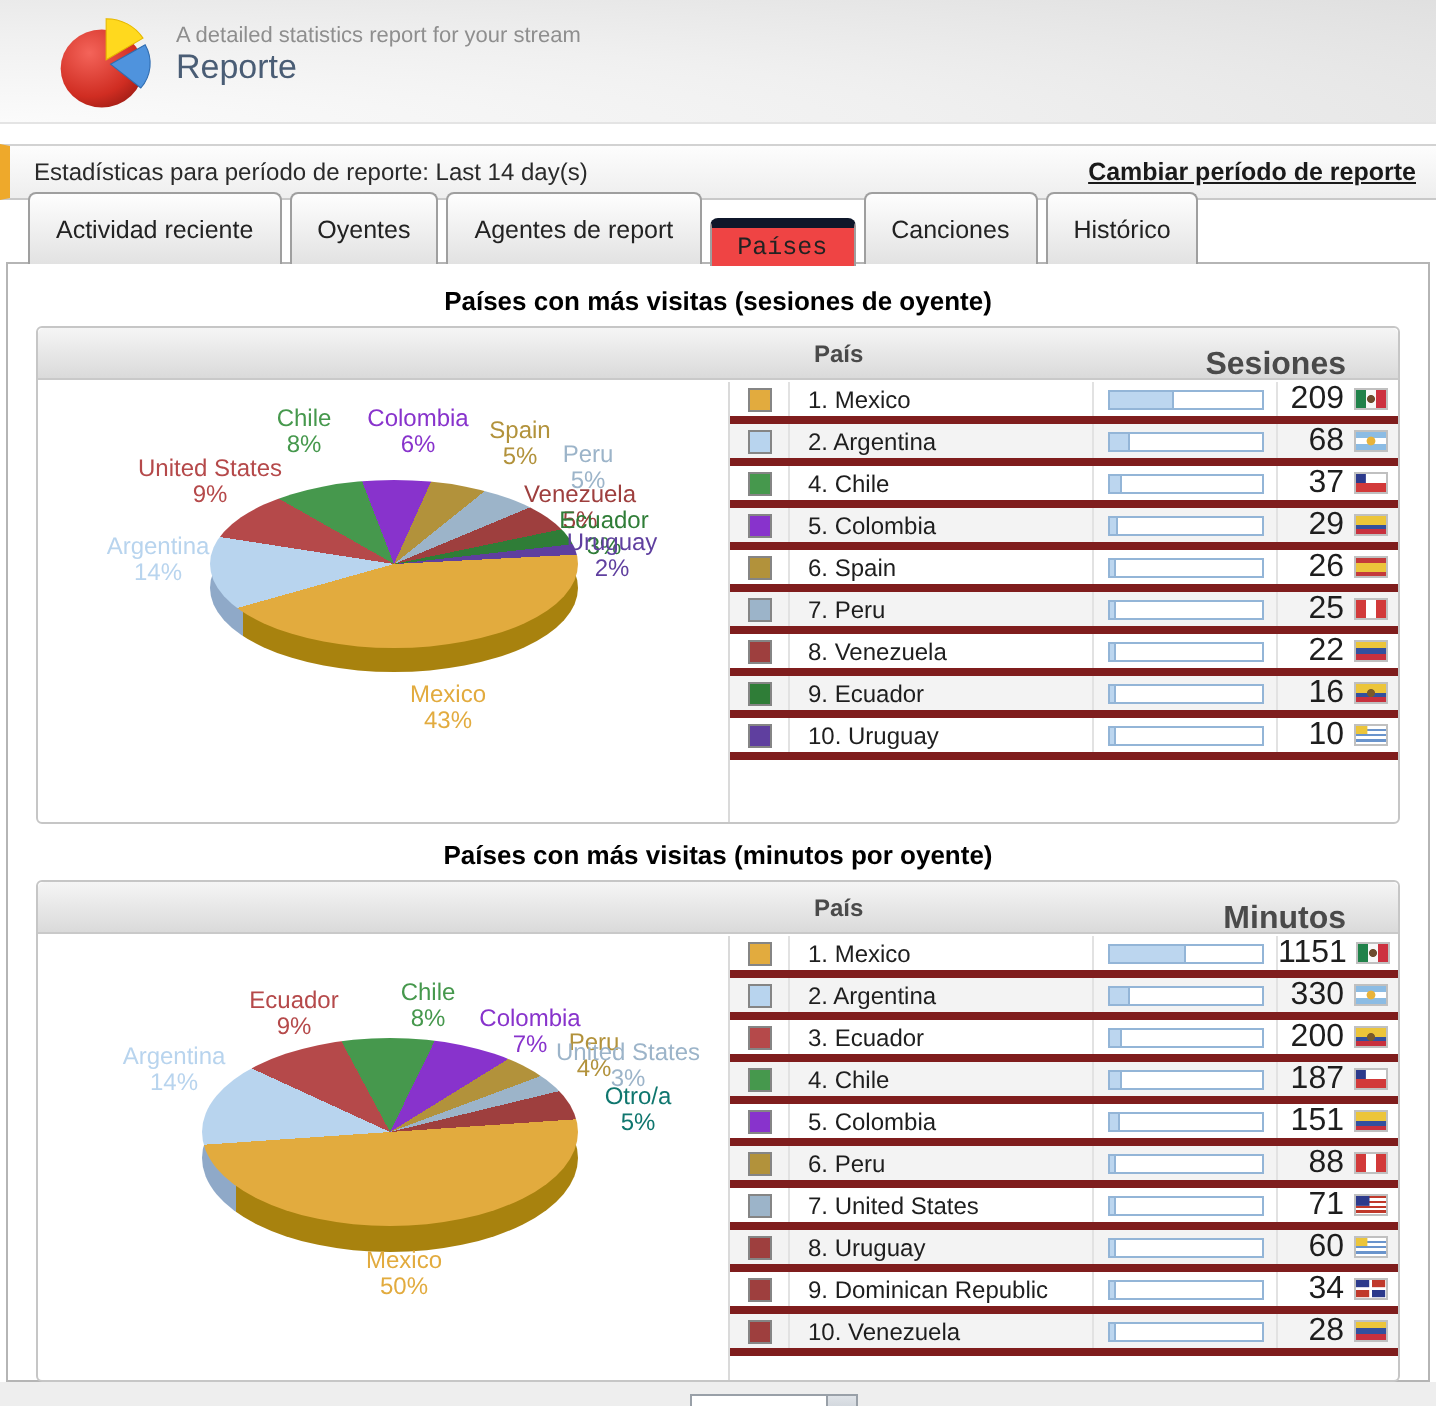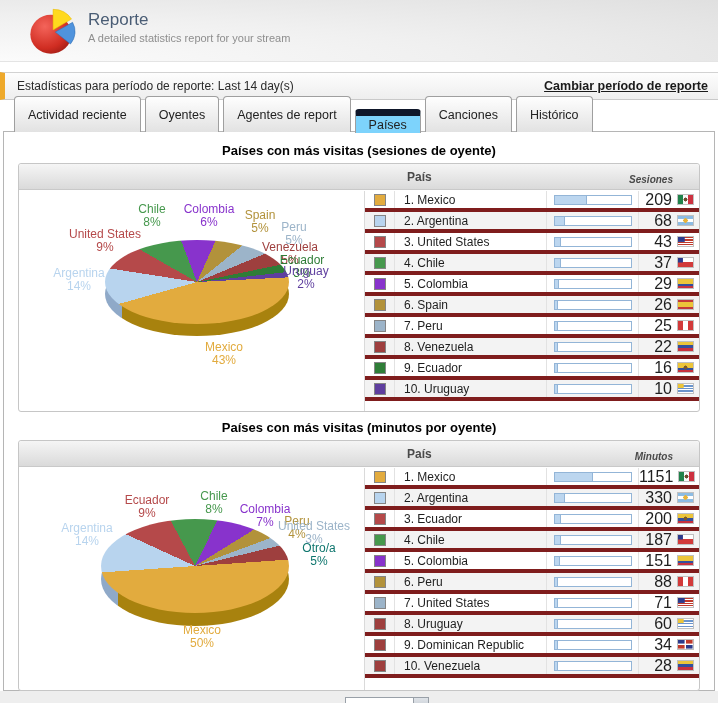--- a/index.html
+++ b/index.html
@@ -22,38 +22,38 @@
     border-top:1px solid #d2d2d2; border-bottom:1px solid #c9c9c9; border-left:5px solid #eea92b;
     display:flex; justify-content:space-between; align-items:center; padding:0 10px 0 12px; }
   #period-text { font-size:12px; color:#2a2a2a; }
   #period-link { font-size:12.5px; font-weight:bold; color:#1a1a1a; text-decoration:underline; cursor:pointer; }
 
   
   #tabs { position:absolute; left:14px; top:108px; height:24px; display:flex; align-items:flex-end; z-index:5; }
   .tab { height:36px; padding:0 13px; margin-right:4px; display:flex; align-items:center;
     border:1px solid #9f9f9f; border-bottom:none; border-radius:4px 4px 0 0;
     background:linear-gradient(180deg,#fefefe,#e2e2e2); font-size:12.5px; color:#222; cursor:pointer; }
-  .tab.active { height:24px; margin-bottom:-1px; background:#7dd3fc; border-top:7px solid #0f172a; font-weight:normal; }
+  .tab.active { height:24px; margin-bottom:-1px; background:#ef4444; border-top:5px solid #0f172a; font-weight:normal;font-family:Liberation Mono, monospace; }
 
   
   #container { position:absolute; left:3px; top:131px; width:712px; height:560px;
     border:1px solid #b5b5b5; background:#fff; }
 
   .panel-title { position:absolute; left:0; width:100%; text-align:center; font-size:13px; font-weight:bold; color:#000; }
   #panel-title-0 { top:11px; }
   #panel-title-1 { top:288px; }
 
   .panel { position:absolute; left:14px; width:682px; border:1px solid #c6c6c6; border-radius:3px; background:#fff; }
   #panel-0 { top:31px;  height:249px; }
   #panel-1 { top:308px; height:251px; }
 
   .panel-header { position:relative; height:26px; border-bottom:1px solid #c9c9c9;
     background:linear-gradient(180deg,#f5f5f5,#dadada); border-radius:3px 3px 0 0; }
   .col-country { position:absolute; left:388px; top:6px; font-size:12px; font-weight:bold; color:#4a4a4a; }
-  .col-value   { position:absolute; right:26px; top:10px; font-size:10px; font-weight:bold; color:#4a4a4a;font-style:italic; }
+  .col-value   { position:absolute; right:26px; top:10px; font-size:16px; font-weight:bold; color:#4a4a4a; }
 
   .panel-body { position:absolute; left:0; top:27px; right:0; bottom:0; }
 
   
   .chart-zone { position:absolute; left:0; top:0; width:345px; height:100%; overflow:hidden; }
   .pie-top  { position:absolute; border-radius:50%; }
   .pie-side { position:absolute; border-radius:50%; }
   .pie-label { position:absolute; transform:translateX(-50%); text-align:center; font-size:12px; line-height:13px; white-space:nowrap; }
 
   
@@ -112,22 +112,22 @@
           <stop offset="0%" stop-color="#f4645a"></stop>
             <stop offset="70%" stop-color="#d02d22"></stop>
             <stop offset="100%" stop-color="#9e1c14"></stop>
         </radialGradient>
       </defs>
       <ellipse cx="23" cy="27" rx="19" ry="18" fill="url(#rg)"></ellipse>
       <path d="M25 23 L25 4 A20 19 0 0 1 42 13 Z" fill="#ffd91e" stroke="#e6b800" stroke-width="0.5"></path>
       <path d="M27 25 L43 16 A19 18 0 0 1 41 36 Z" fill="#4f93dd" stroke="#2f6cb0" stroke-width="0.5"></path>
     </svg>
     <div id="header-titles">
+      <div id="app-subtitle">A detailed statistics report for your stream</div>
       <div id="app-title">Reporte</div>
-      <div id="app-subtitle">A detailed statistics report for your stream</div>
     </div>
   </div>
 
   <div id="period-bar">
     <span id="period-text">Estadísticas para período de reporte: Last 14 day(s)</span>
     <a id="period-link">Cambiar período de reporte</a>
   </div>
 
   <div id="tabs">
       <div class="tab">Actividad reciente</div>
@@ -218,35 +218,20 @@
                     <div class="bar-fill" style="width: 14%;"></div>
                   </div>
                 </div>
                 <div class="cell-value">68</div>
                 <div class="cell-flag">
                   <span class="flag ar"></span>
                 </div>
               </div>
               <div class="row">
                 <div class="cell-swatch">
-                  <span class="swatch" style="background: rgb(181, 73, 74);"></span>
-                </div>
-                <div class="cell-name">3. United States</div>
-                <div class="cell-bar">
-                  <div class="bar">
-                    <div class="bar-fill" style="width: 9%;"></div>
-                  </div>
-                </div>
-                <div class="cell-value">43</div>
-                <div class="cell-flag">
-                  <span class="flag us"></span>
-                </div>
-              </div>
-              <div class="row">
-                <div class="cell-swatch">
                   <span class="swatch" style="background: rgb(70, 152, 77);"></span>
                 </div>
                 <div class="cell-name">4. Chile</div>
                 <div class="cell-bar">
                   <div class="bar">
                     <div class="bar-fill" style="width: 8%;"></div>
                   </div>
                 </div>
                 <div class="cell-value">37</div>
                 <div class="cell-flag">

